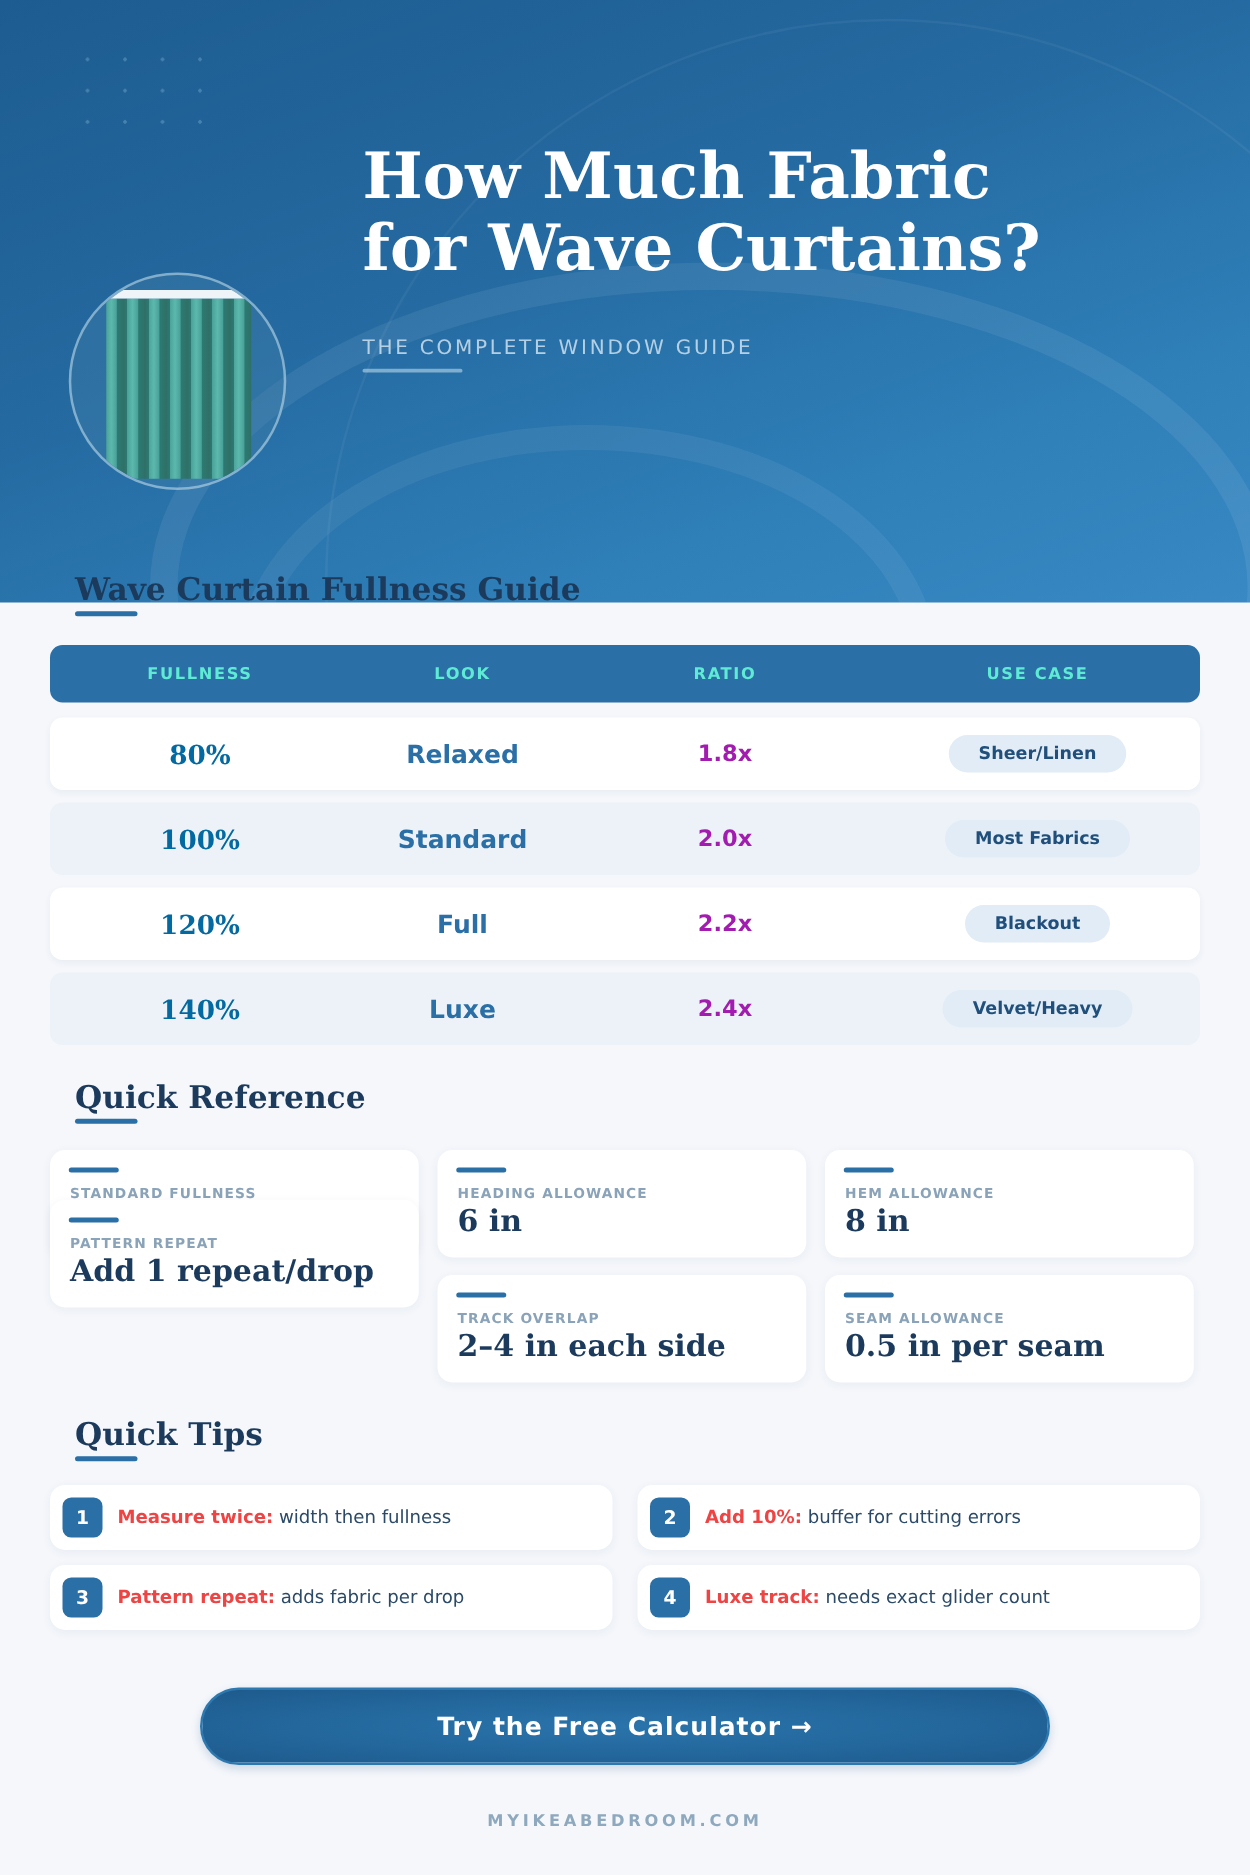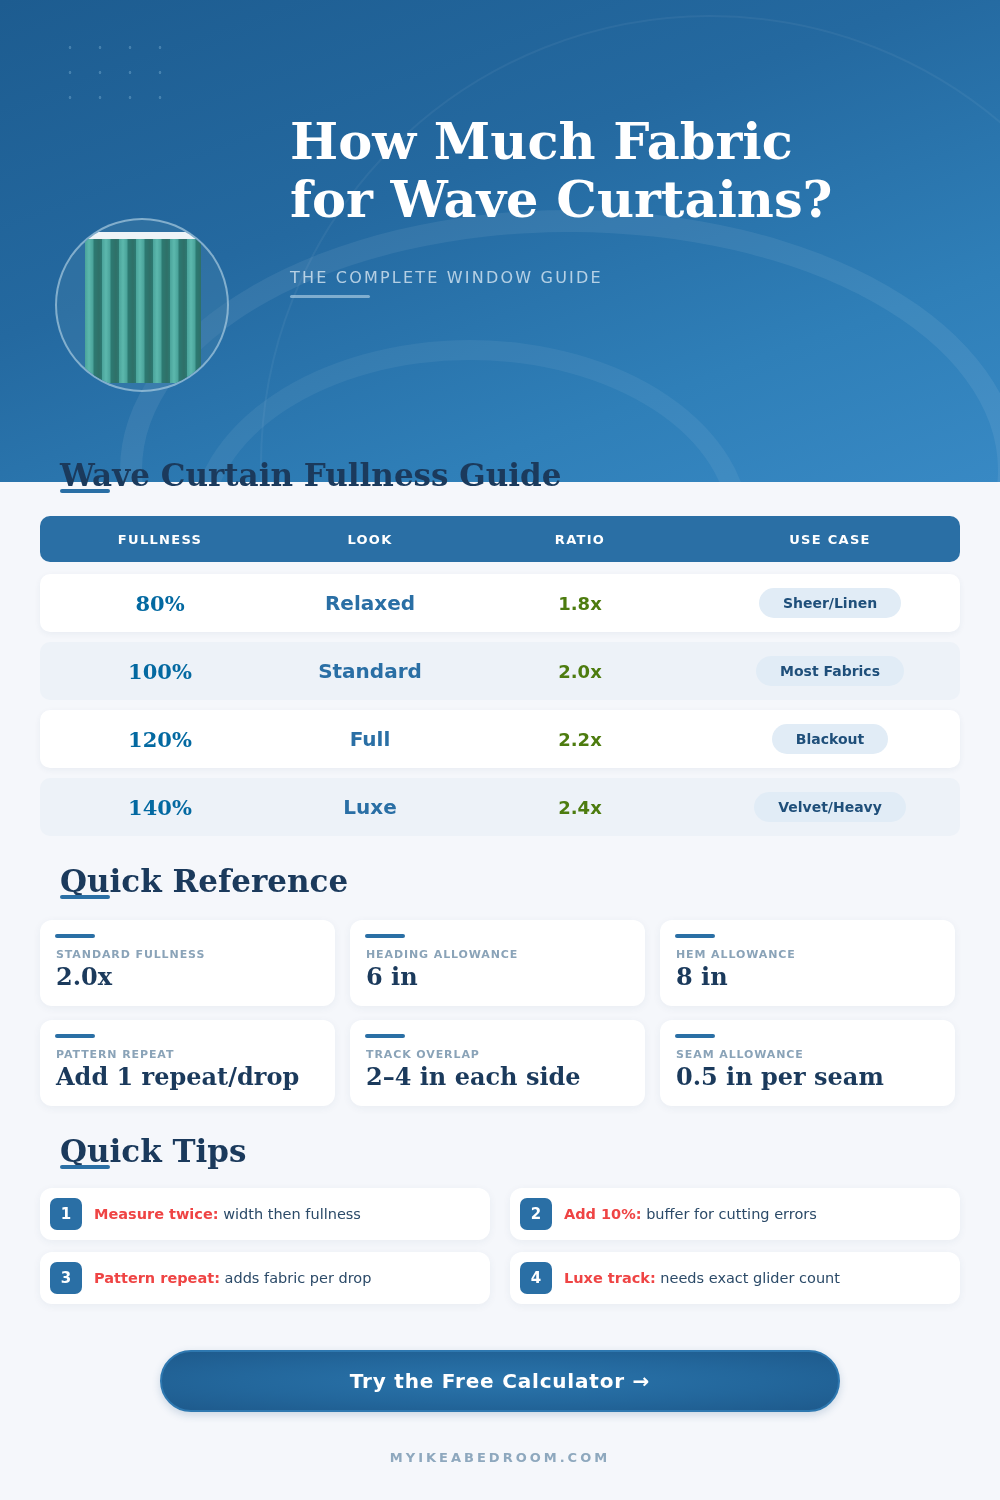--- a/index.html
+++ b/index.html
@@ -60,49 +60,49 @@
     }
     .hero-sub-line {
       position: absolute; left: 290px; top: 295px; width: 80px; height: 3px;
       background: rgba(200,225,240,0.55); border-radius: 2px;
     }
 
     
     .section-title {
       position: absolute; left: 60px;
       font-family: "DejaVu Serif", serif; font-weight: bold;
-      font-size: 31px; color: #1b3a5c;
+      font-size: 25px; color: #1b3a5c;
     }
     .section-underline {
       position: absolute; left: 60px; width: 50px; height: 4px;
       background: #2a6fa5; border-radius: 2px;
     }
 
     
     .tbl-head {
       position: absolute; left: 40px; top: 516px; width: 920px; height: 46px;
       background: #2a6fa5; border-radius: 10px;
       display: flex; align-items: center;
     }
     .tbl-head .th {
-      color: #ffffff; font-size: 13px; font-weight: bold; letter-spacing: 1.3px;
+      color: #5eead4; font-size: 13px; font-weight: bold; letter-spacing: 1.3px;
       text-align: center;
     }
     .c1 { width: 240px; } .c2 { width: 180px; } .c3 { width: 240px; } .c4 { width: 260px; }
 
     .tbl-row {
       position: absolute; left: 40px; width: 920px; height: 58px;
       border-radius: 10px; display: flex; align-items: center;
     }
     .tbl-row.white { background: #ffffff; box-shadow: 0 2px 6px rgba(30,60,100,0.06); }
     .tbl-row.tint { background: #edf2f8; }
     .tbl-row .td { text-align: center; }
     .td.fullness { font-family: "DejaVu Serif", serif; font-weight: bold; font-size: 21px; color: #0369a1; }
     .td.look { font-weight: bold; font-size: 20px; color: #2a6fa5; }
-    .td.ratio { font-weight: bold; font-size: 18px; color: #4d7c0f; }
+    .td.ratio { font-weight: bold; font-size: 18px; color: #a21caf; }
     .td.use { display: flex; justify-content: center; }
     .pill {
       display: inline-block; background: #e1ecf6; color: #1f4f7a;
       font-weight: bold; font-size: 14px; padding: 7px 24px; border-radius: 16px;
     }
 
     
     .ref-card {
       position: absolute; width: 295px; height: 86px;
       background: #ffffff; border-radius: 12px;
@@ -230,21 +230,21 @@
 <div class="ref-card" style="left:350px; top:920px;">
   <div class="bar"></div>
   <div class="lbl">HEADING ALLOWANCE</div>
   <div class="val">6 in</div>
 </div>
 <div class="ref-card" style="left:660px; top:920px;">
   <div class="bar"></div>
   <div class="lbl">HEM ALLOWANCE</div>
   <div class="val">8 in</div>
 </div>
-<div class="ref-card" style="left:40px; top:1020px;">
+<div class="ref-card" style="left:40px; top:960px;">
   <div class="bar"></div>
   <div class="lbl">PATTERN REPEAT</div>
   <div class="val">Add 1 repeat/drop</div>
 </div>
 <div class="ref-card" style="left:350px; top:1020px;">
   <div class="bar"></div>
   <div class="lbl">TRACK OVERLAP</div>
   <div class="val">2–4 in each side</div>
 </div>
 <div class="ref-card" style="left:660px; top:1020px;">

